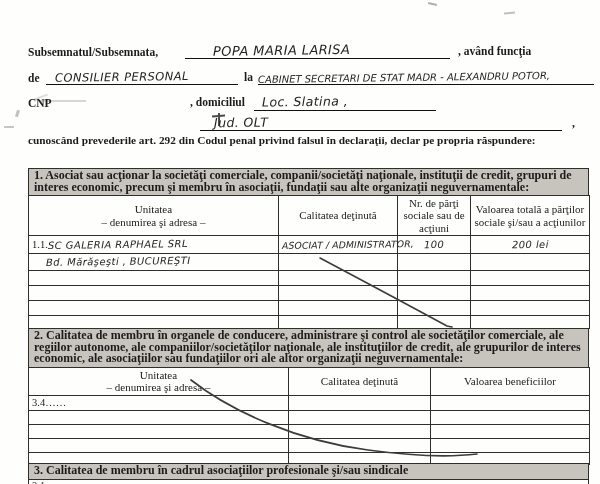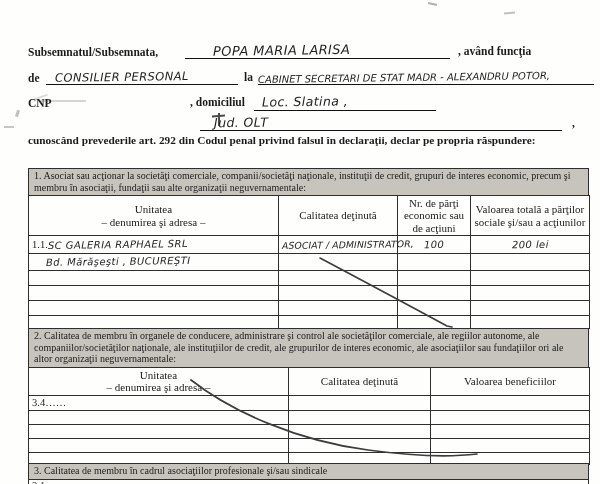--- a/index.html
+++ b/index.html
@@ -20,21 +20,21 @@
     color:#242424;
     letter-spacing:.4px;
     white-space:nowrap;
     display:inline-block;
     transform:rotate(-0.8deg);
   }
   .uline{border-bottom:1px solid #111;display:inline-block;vertical-align:bottom;}
   
   .band{
     background:#c6c4bd;border:1px solid #2e2e2e;
-    font-weight:normal;font-size:10px;line-height:11.6px;
+    font-weight:bold;font-size:12px;line-height:11.6px;
     padding:1px 5px 2px 5px;box-sizing:border-box;
   }
   table.frm{border-collapse:collapse;table-layout:fixed;width:561px;}
   table.frm td{
     border:1px solid #2e2e2e;padding:0 3px;vertical-align:middle;
     font-size:11px;line-height:12.5px;overflow:visible;
     box-sizing:border-box;
   }
   td.ch{text-align:center;}
   .multiline{white-space:pre-line;margin-left:38px;}
@@ -96,21 +96,21 @@
           <col style="width:250px">
           <col style="width:119px">
           <col style="width:73px">
           <col style="width:119px">
         </colgroup>
       <tbody>
           <tr style="height:40px;">
         <td class="ch multiline">Unitatea
 – denumirea şi adresa –</td>
         <td class="ch">Calitatea deţinută</td>
-        <td class="ch" style="padding:0 2px;">Nr. de părţi economic sau de acţiuni</td>
+        <td class="ch" style="padding:0 2px;">Nr. de părţi sociale sau de acţiuni</td>
         <td class="ch" style="padding:0 2px;">Valoarea totală a părţilor sociale şi/sau a acţiunilor</td>
       </tr>
       <tr style="height:18px;padding-left:30px;">
         <td><span class="printed idx">1.1.</span><span class="hw hw-cell">SC GALERIA RAPHAEL SRL</span></td>
         <td style="white-space:nowrap;"><span class="hw hw-q">ASOCIAT / ADMINISTRATOR,</span></td>
         <td class="center"><span class="hw hw-cell">100</span></td>
         <td class="center"><span class="hw hw-cell">200 lei</span></td>
       </tr>
       <tr style="height:17px;">
         <td><span class="hw hw-cell" style="padding-left:14px;">Bd. Mărăşeşti , BUCUREŞTI</span></td>

